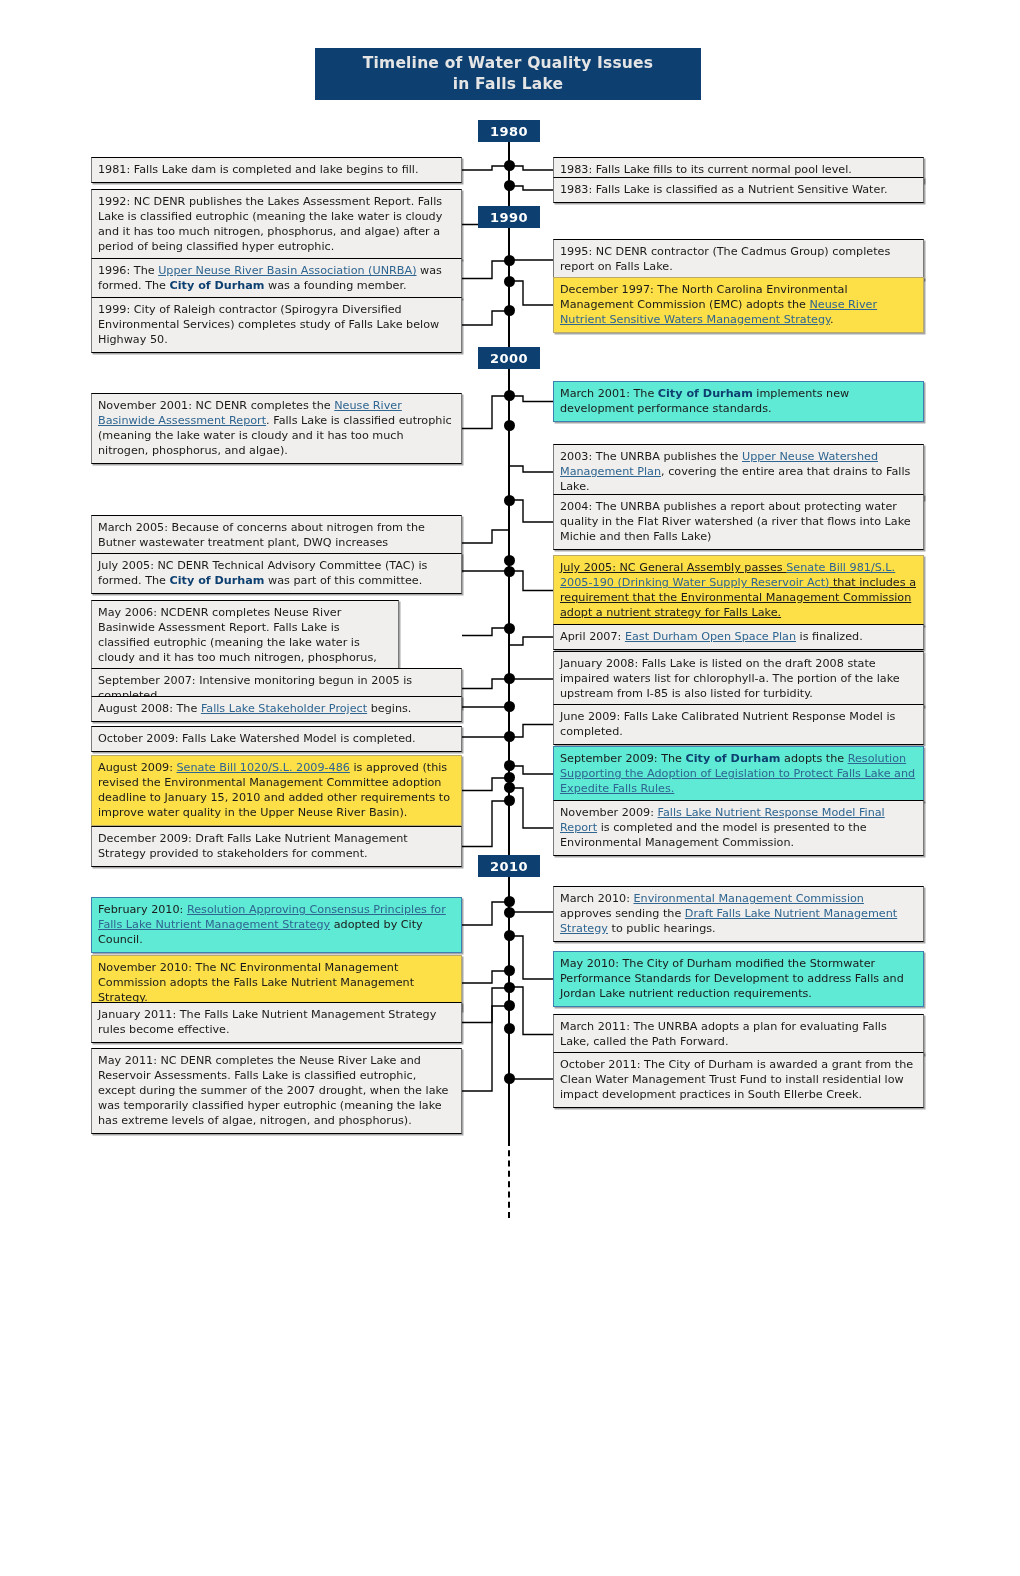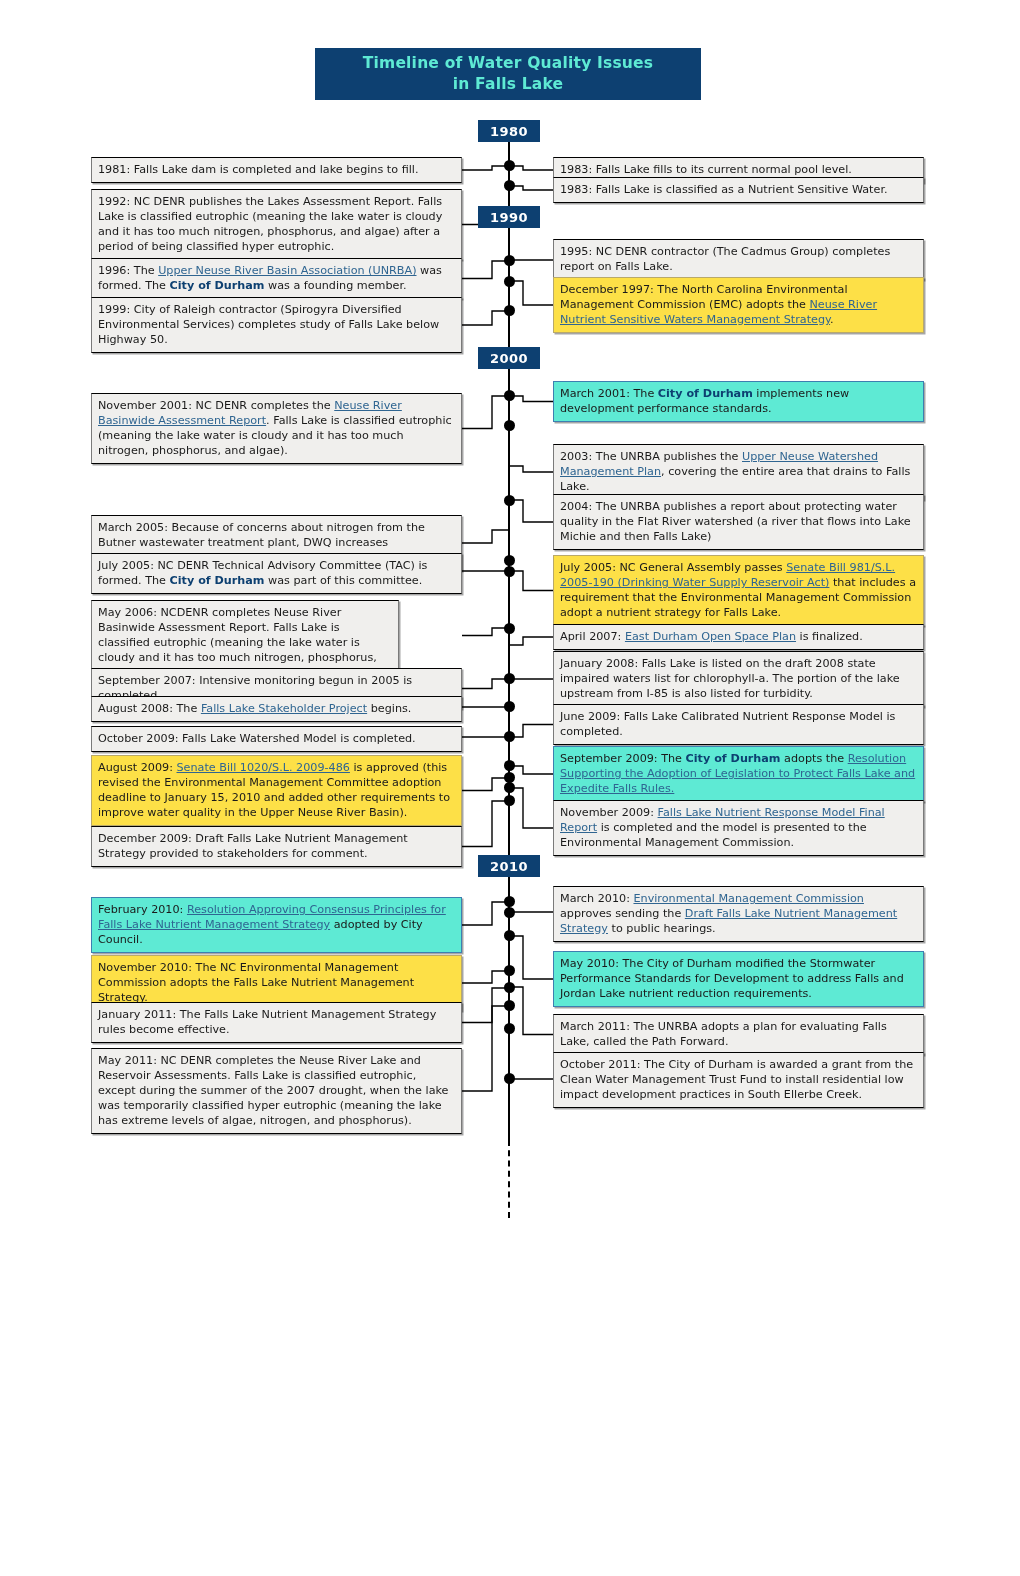--- a/index.html
+++ b/index.html
@@ -8,21 +8,21 @@
     background:#ffffff;
     font-family:"DejaVu Sans","Liberation Sans",sans-serif;
     font-size:11.2px;
     color:#1a1a1a;
     position:relative;
     overflow:hidden;
   }
   
   #title-bar{
     position:absolute;left:315px;top:48px;width:386px;height:52px;
-    background:#0d4071;color:#5eead4;
+    background:#0d4071;color:#e5e5e5;
     display:flex;flex-direction:column;align-items:center;justify-content:center;
     font-weight:bold;font-size:15.5px;line-height:1.35;letter-spacing:.2px;
   }
   
   #spine{
     position:absolute;left:508px;top:140px;width:2px;height:1000px;
     background:#000000;
   }
   #spine-dashed{
     position:absolute;left:508px;top:1140px;width:0;height:78px;
@@ -163,21 +163,21 @@
     <div class="box gray" style="top: 1048px; min-height: 70px; left: 91px; width: 371px;"><span>May 2011: NC DENR completes the Neuse River Lake and Reservoir Assessments. Falls Lake is classified eutrophic, except during the summer of the 2007 drought, when the lake was temporarily classified hyper eutrophic (meaning the lake has extreme levels of algae, nitrogen, and phosphorus).</span></div>
   </div>
 <div id="events-right-layer">
     <div class="box gray" style="top: 157px; min-height: 21px; left: 553px; width: 371px;"><span>1983: Falls Lake fills to its current normal pool level.</span></div>
     <div class="box gray" style="top: 177px; min-height: 21px; left: 553px; width: 371px;"><span>1983: Falls Lake is classified as a Nutrient Sensitive Water.</span></div>
     <div class="box gray" style="top: 239px; min-height: 32px; left: 553px; width: 371px;"><span>1995: NC DENR contractor (The Cadmus Group) completes report on Falls Lake.</span></div>
     <div class="box yellow" style="top: 277px; min-height: 45px; left: 553px; width: 371px;"><span>December 1997: The North Carolina Environmental Management Commission (EMC) adopts the </span><span class="lnk">Neuse River Nutrient Sensitive Waters Management Strategy</span><span>.</span></div>
     <div class="box blue" style="top: 381px; min-height: 33px; left: 553px; width: 371px;"><span>March 2001: The </span><span class="bld">City of Durham</span><span> implements new development performance standards.</span></div>
     <div class="box gray" style="top: 444px; min-height: 33px; left: 553px; width: 371px;"><span>2003: The UNRBA publishes the </span><span class="lnk">Upper Neuse Watershed Management Plan</span><span>, covering the entire area that drains to Falls Lake.</span></div>
     <div class="box gray" style="top: 494px; min-height: 45px; left: 553px; width: 371px;"><span>2004: The UNRBA publishes a report about protecting water quality in the Flat River watershed (a river that flows into Lake Michie and then Falls Lake)</span></div>
-    <div class="box yellow" style="top: 555px; min-height: 58px; left: 553px; width: 371px;"><span>July 2005: NC General Assembly passes </span><span class="lnk">Senate Bill 981/S.L. 2005-190 (Drinking Water Supply Reservoir Act)</span><span> that includes a requirement that the Environmental Management Commission adopt a nutrient strategy for Falls Lake.</span></div>
+    <div class="box yellow" style="top: 555px; min-height: 58px; left: 553px; width: 371px; text-decoration: underline;"><span>July 2005: NC General Assembly passes </span><span class="lnk">Senate Bill 981/S.L. 2005-190 (Drinking Water Supply Reservoir Act)</span><span> that includes a requirement that the Environmental Management Commission adopt a nutrient strategy for Falls Lake.</span></div>
     <div class="box gray" style="top: 624px; min-height: 21px; left: 553px; width: 371px;"><span>April 2007: </span><span class="lnk">East Durham Open Space Plan</span><span> is finalized.</span></div>
     <div class="box gray" style="top: 651px; min-height: 45px; left: 553px; width: 371px;"><span>January 2008: Falls Lake is listed on the draft 2008 state impaired waters list for chlorophyll-a. The portion of the lake upstream from I-85 is also listed for turbidity.</span></div>
     <div class="box gray" style="top: 704px; min-height: 33px; left: 553px; width: 371px;"><span>June 2009: Falls Lake Calibrated Nutrient Response Model is completed.</span></div>
     <div class="box blue" style="top: 746px; min-height: 45px; left: 553px; width: 371px;"><span>September 2009: The </span><span class="bld">City of Durham</span><span> adopts the </span><span class="lnk">Resolution Supporting the Adoption of Legislation to Protect Falls Lake and Expedite Falls Rules.</span></div>
     <div class="box gray" style="top: 800px; min-height: 45px; left: 553px; width: 371px;"><span>November 2009: </span><span class="lnk">Falls Lake Nutrient Response Model Final Report</span><span> is completed and the model is presented to the Environmental Management Commission.</span></div>
     <div class="box gray" style="top: 886px; min-height: 45px; left: 553px; width: 371px;"><span>March 2010: </span><span class="lnk">Environmental Management Commission</span><span> approves sending the </span><span class="lnk">Draft Falls Lake Nutrient Management Strategy</span><span> to public hearings.</span></div>
     <div class="box blue" style="top: 951px; min-height: 45px; left: 553px; width: 371px;"><span>May 2010: The City of Durham modified the Stormwater Performance Standards for Development to address Falls and Jordan Lake nutrient reduction requirements.</span></div>
     <div class="box gray" style="top: 1014px; min-height: 33px; left: 553px; width: 371px;"><span>March 2011: The UNRBA adopts a plan for evaluating Falls Lake, called the Path Forward.</span></div>
     <div class="box gray" style="top: 1052px; min-height: 46px; left: 553px; width: 371px;"><span>October 2011: The City of  Durham is awarded a grant from the Clean Water Management Trust Fund to install residential low impact development practices in South Ellerbe Creek.</span></div>
   </div>

